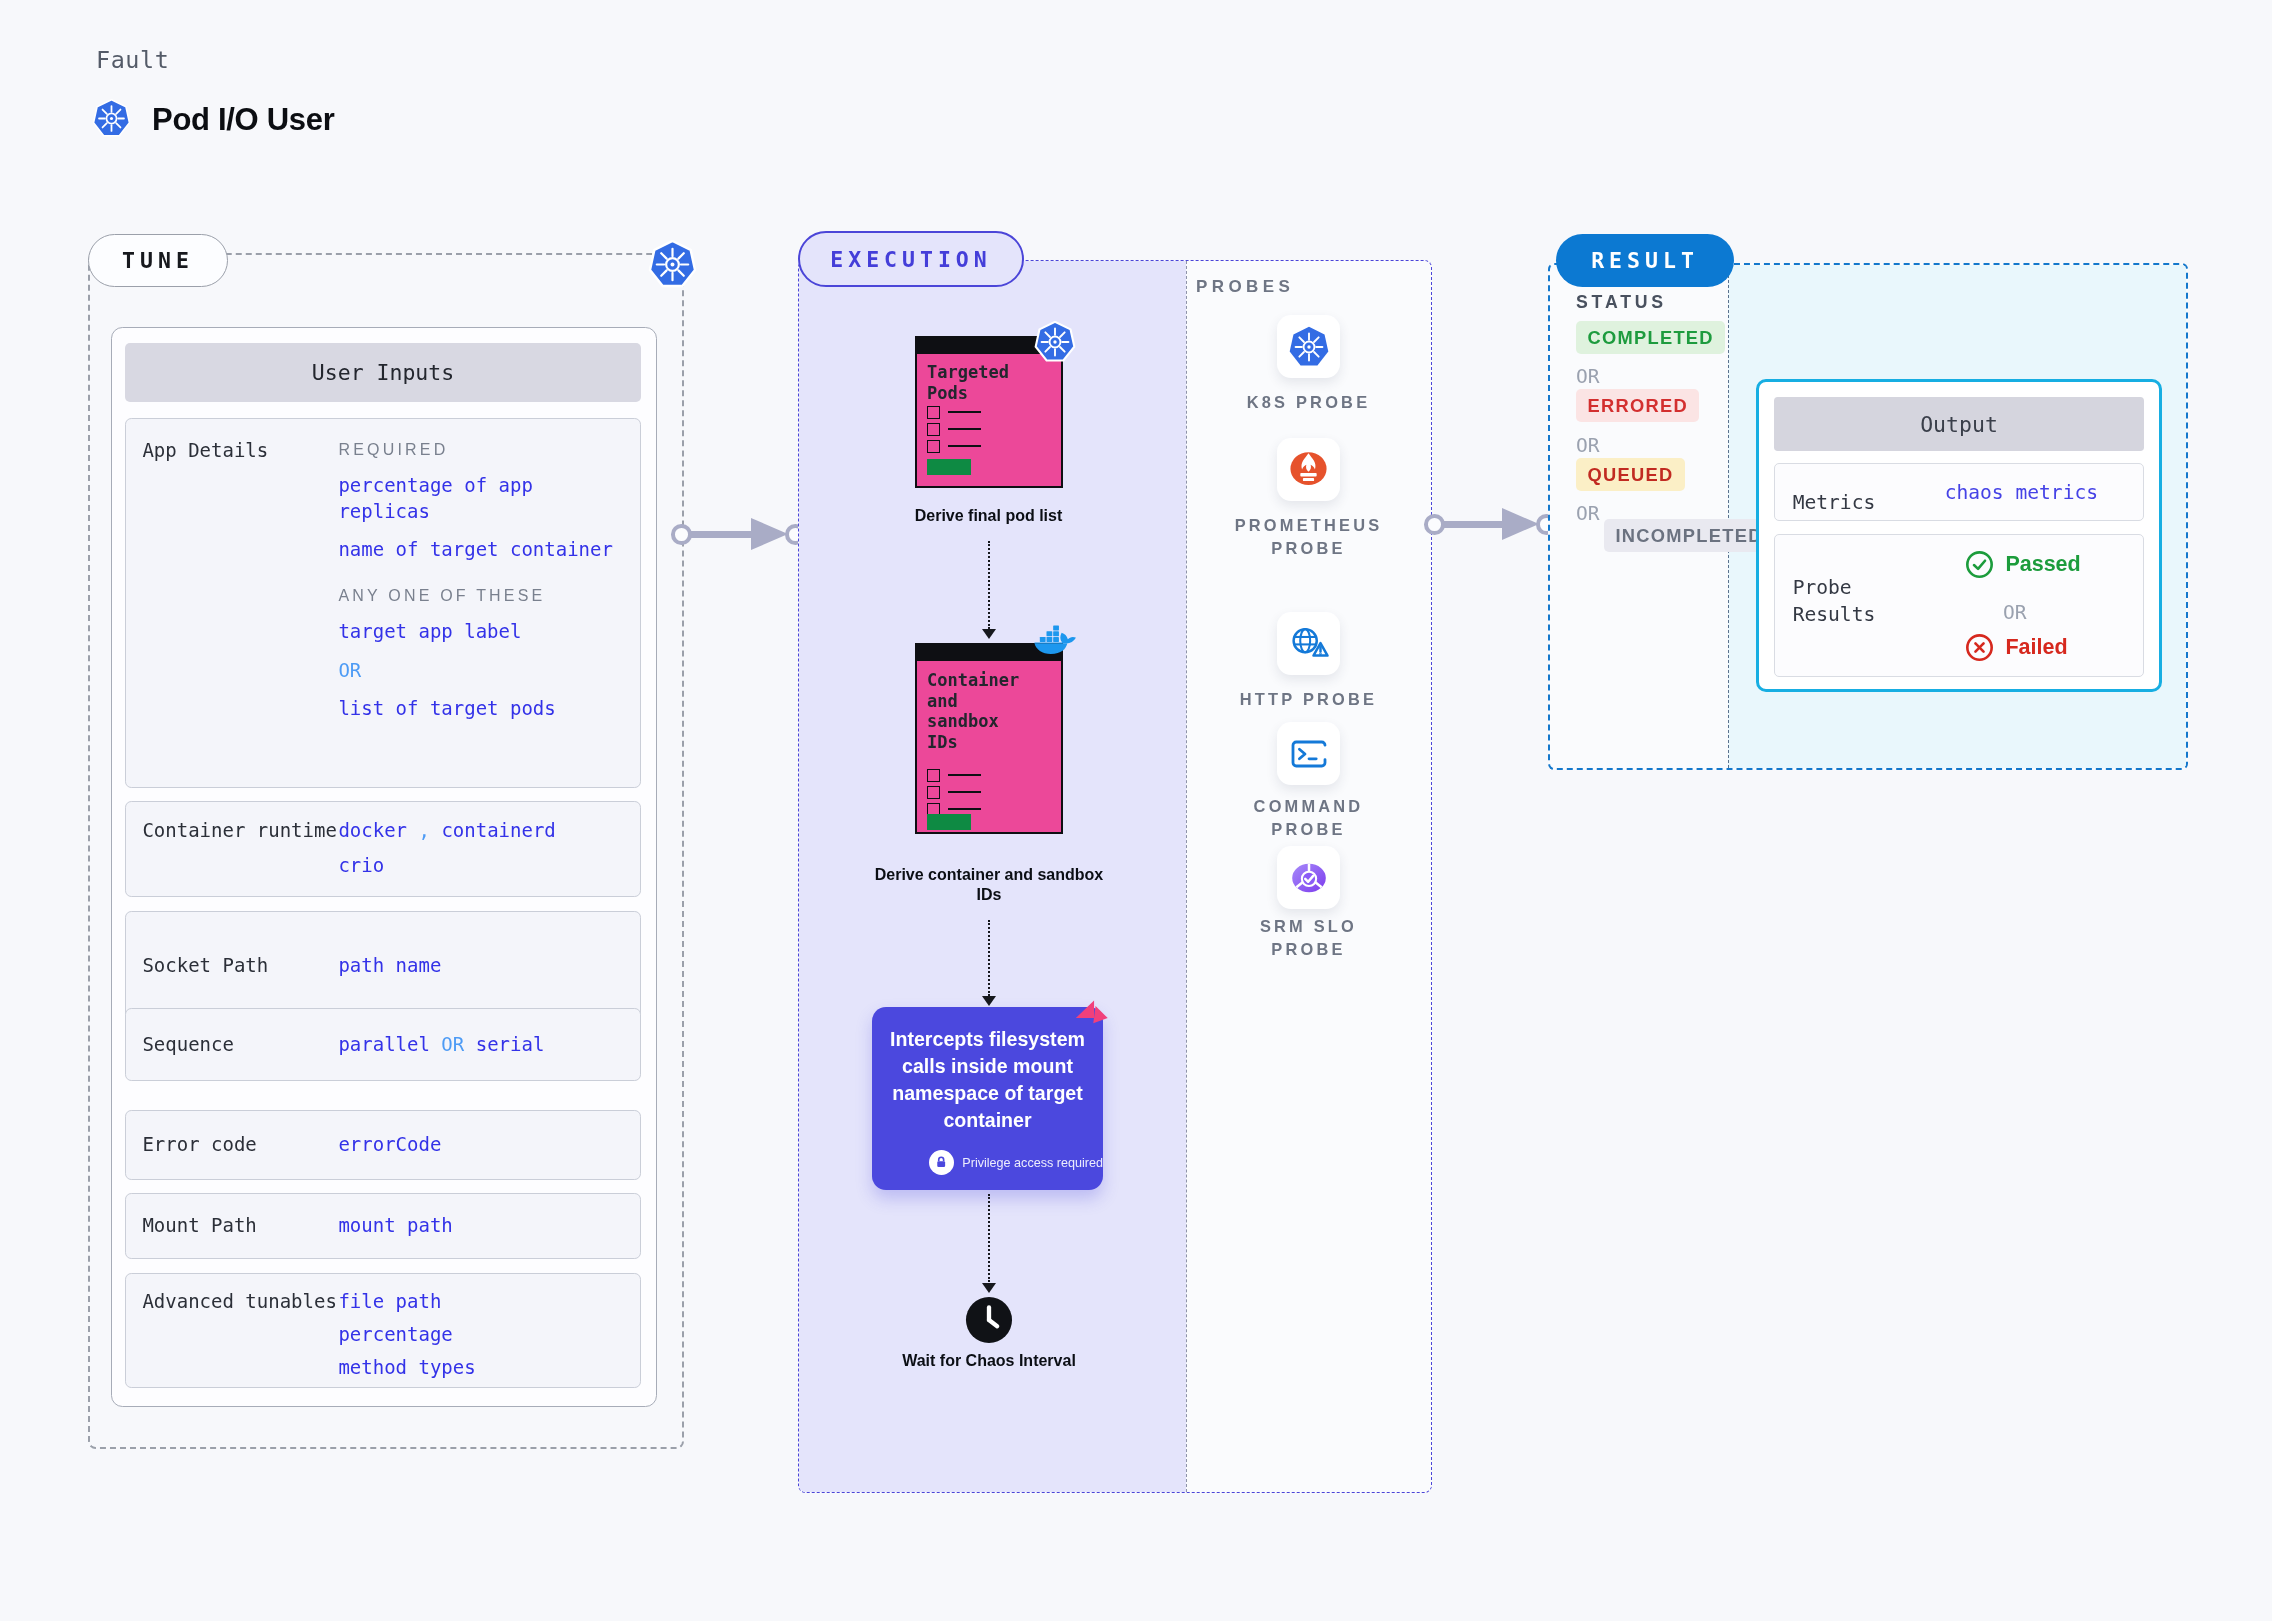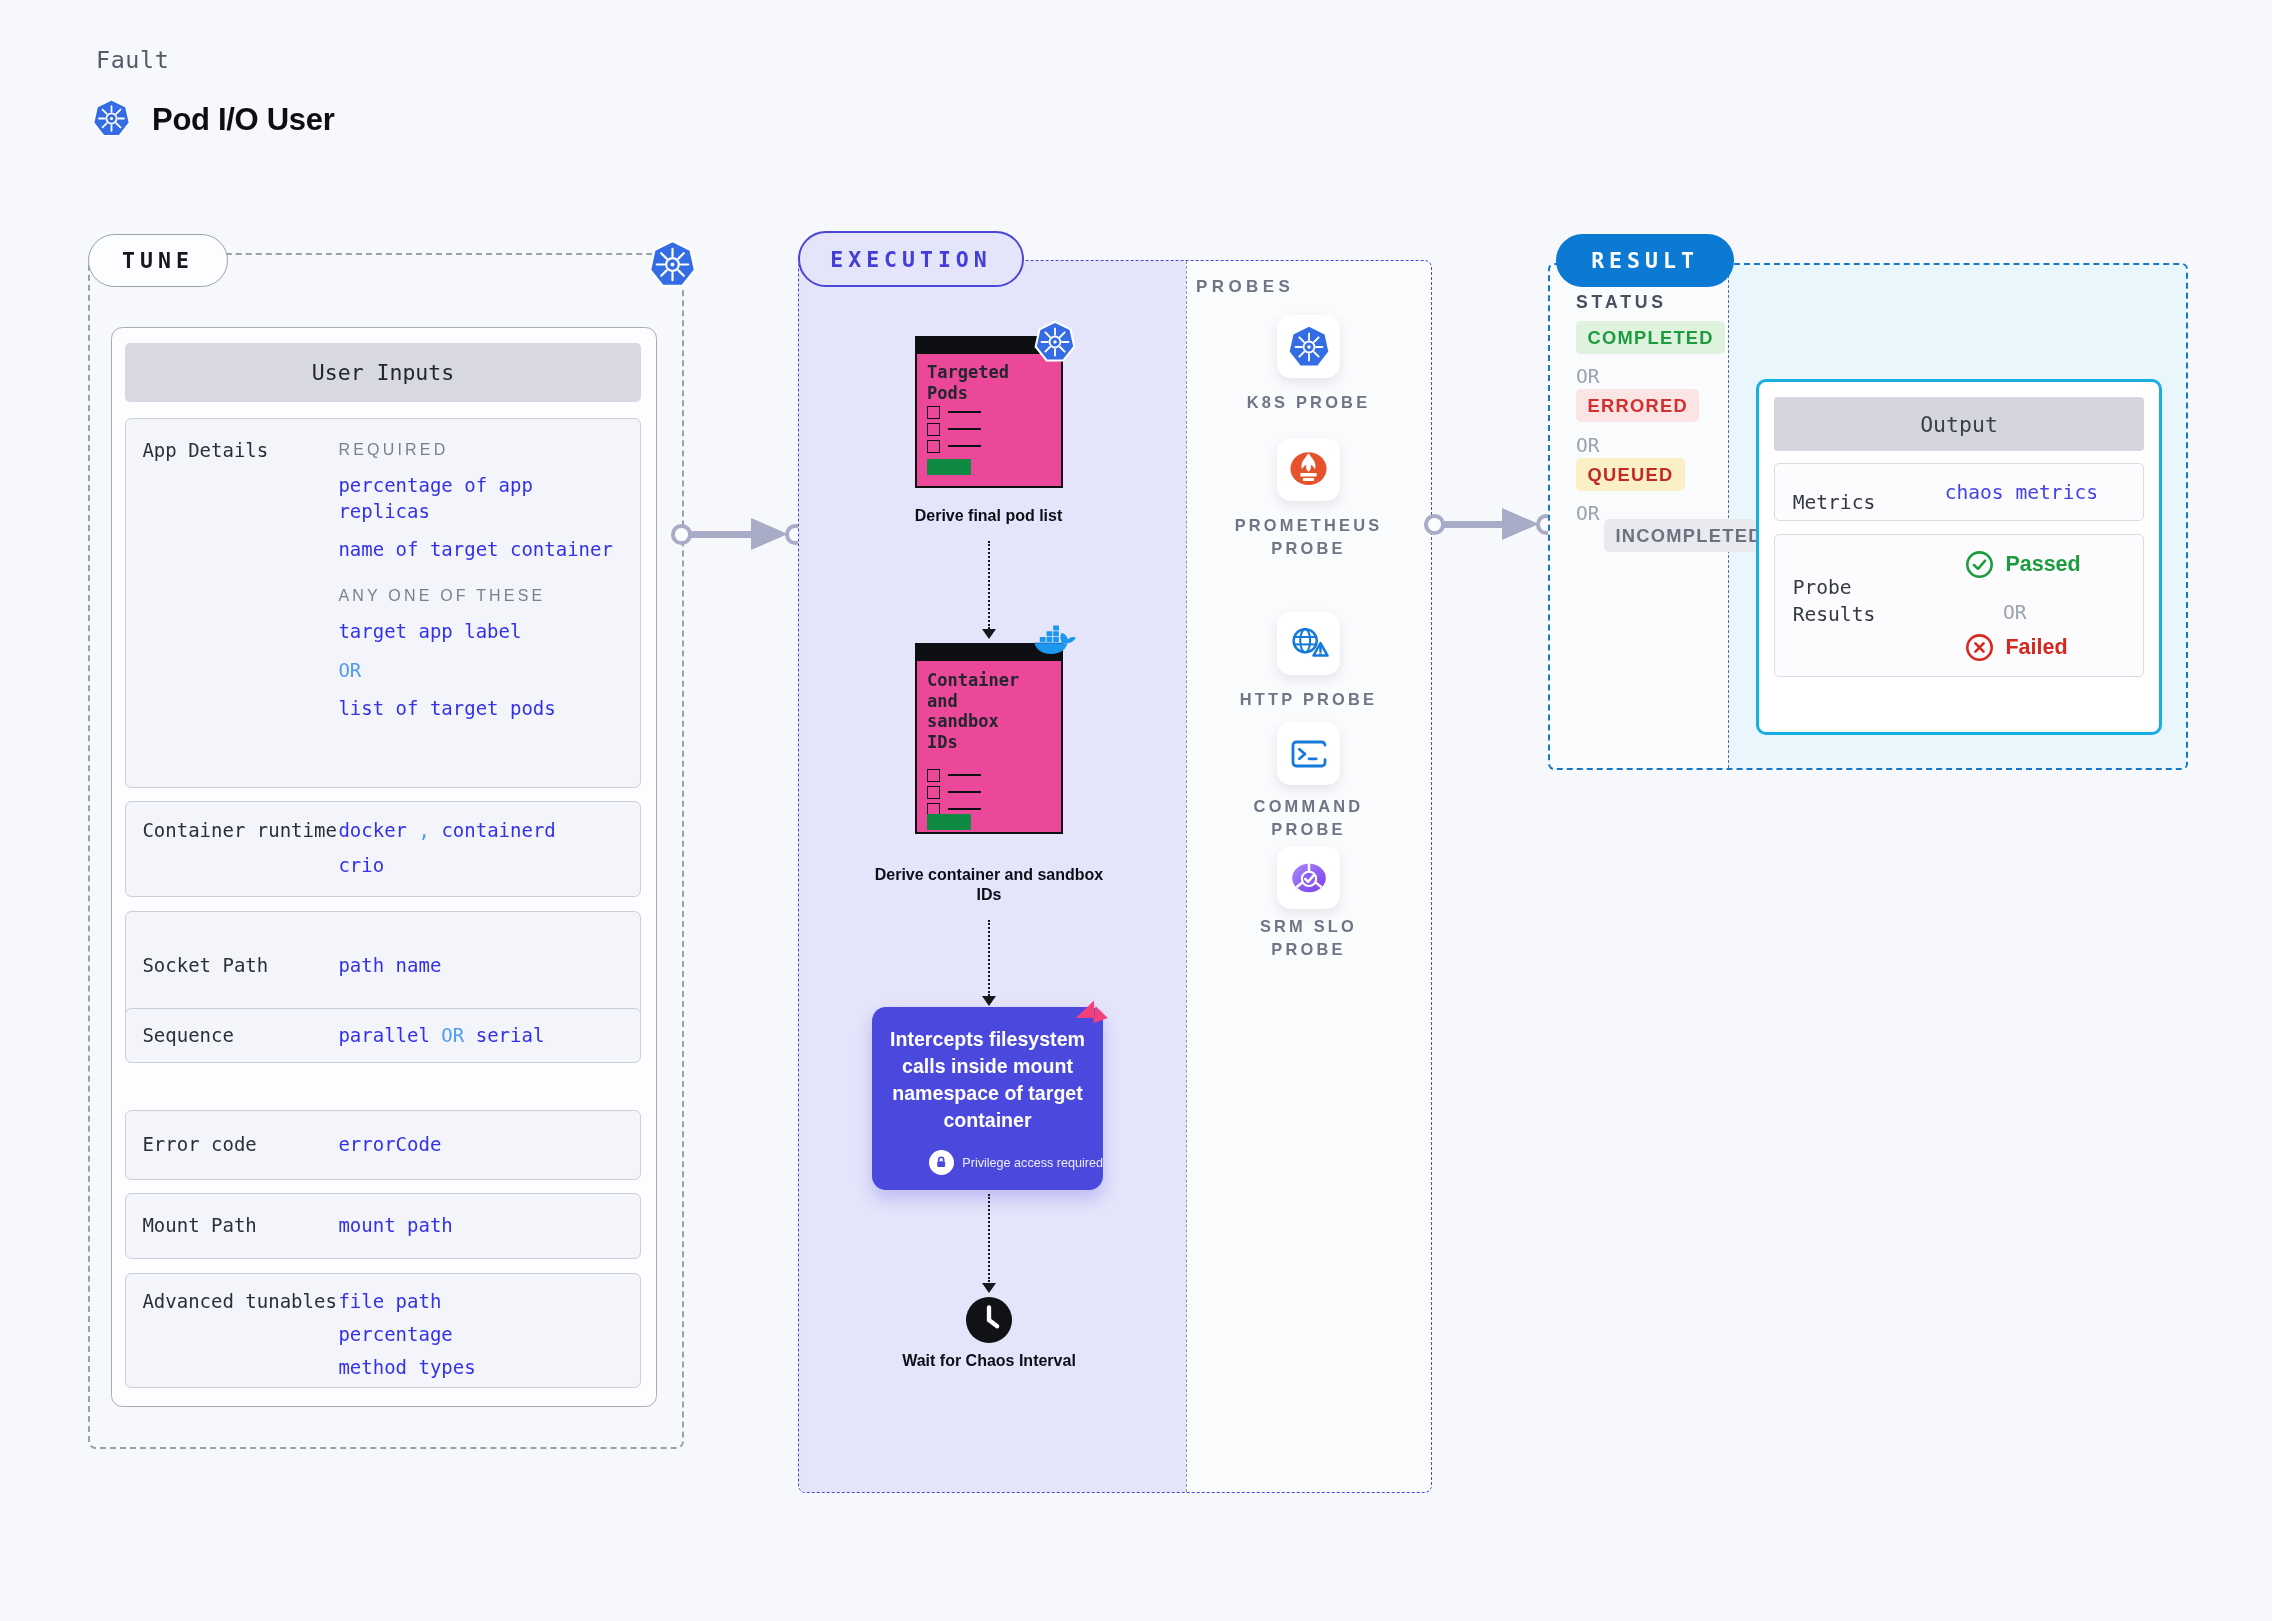--- a/index.html
+++ b/index.html
@@ -168,21 +168,21 @@
       </div>
       <div>crio</div>
     </div>
   </div>
 
   <div class="ui-row mono center-v" style="top:911px;height:109px;">
     <div class="row-label">Socket Path</div>
     <div class="row-values">path name</div>
   </div>
 
-  <div class="ui-row mono center-v" style="top:1008px;height:55px;">
+  <div class="ui-row mono center-v" style="top:1008px;height:73px;">
     <div class="row-label">Sequence</div>
     <div class="row-values">
       <span>parallel</span>
       <span class="or-blue">OR</span>
       <span>serial</span>
     </div>
   </div>
 
   <div class="ui-row mono center-v" style="top:1193px;height:66px;">
     <div class="row-label">Mount Path</div>
@@ -422,21 +422,21 @@
 
   <div class="abs status-head sans" style="left:1576px;top:292px;">STATUS</div>
   <div class="abs" style="left:1576px;top:321px;"><span class="badge badge-completed sans">COMPLETED</span></div>
   <div class="abs or-gray mono" style="left:1576px;top:365px;">OR</div>
   <div class="abs" style="left:1576px;top:389px;"><span class="badge badge-errored sans">ERRORED</span></div>
   <div class="abs or-gray mono" style="left:1576px;top:434px;">OR</div>
   <div class="abs" style="left:1576px;top:458px;"><span class="badge badge-queued sans">QUEUED</span></div>
   <div class="abs or-gray mono" style="left:1576px;top:502px;">OR</div>
   <div class="abs" style="left:1576px;top:519px;padding-left:28px;"><span class="badge badge-incompleted sans">INCOMPLETED</span></div>
 
-  <div class="abs output-card" style="left:1756px;top:379px;width:406px;height:356px;">
+  <div class="abs output-card" style="left:1756px;top:379px;width:406px;height:313px;">
     <div class="output-header mono">
         <span>Output</span>
       </div>
 
     <div class="output-row" style="top:81px;height:58px;display:flex;align-items:center;padding:0 17.7px;">
       <div class="metric-label mono" style="width:152px;">Metrics</div>
       <div class="metric-value mono">chaos metrics</div>
     </div>
 
     <div class="output-row" style="top:152px;height:143px;">

